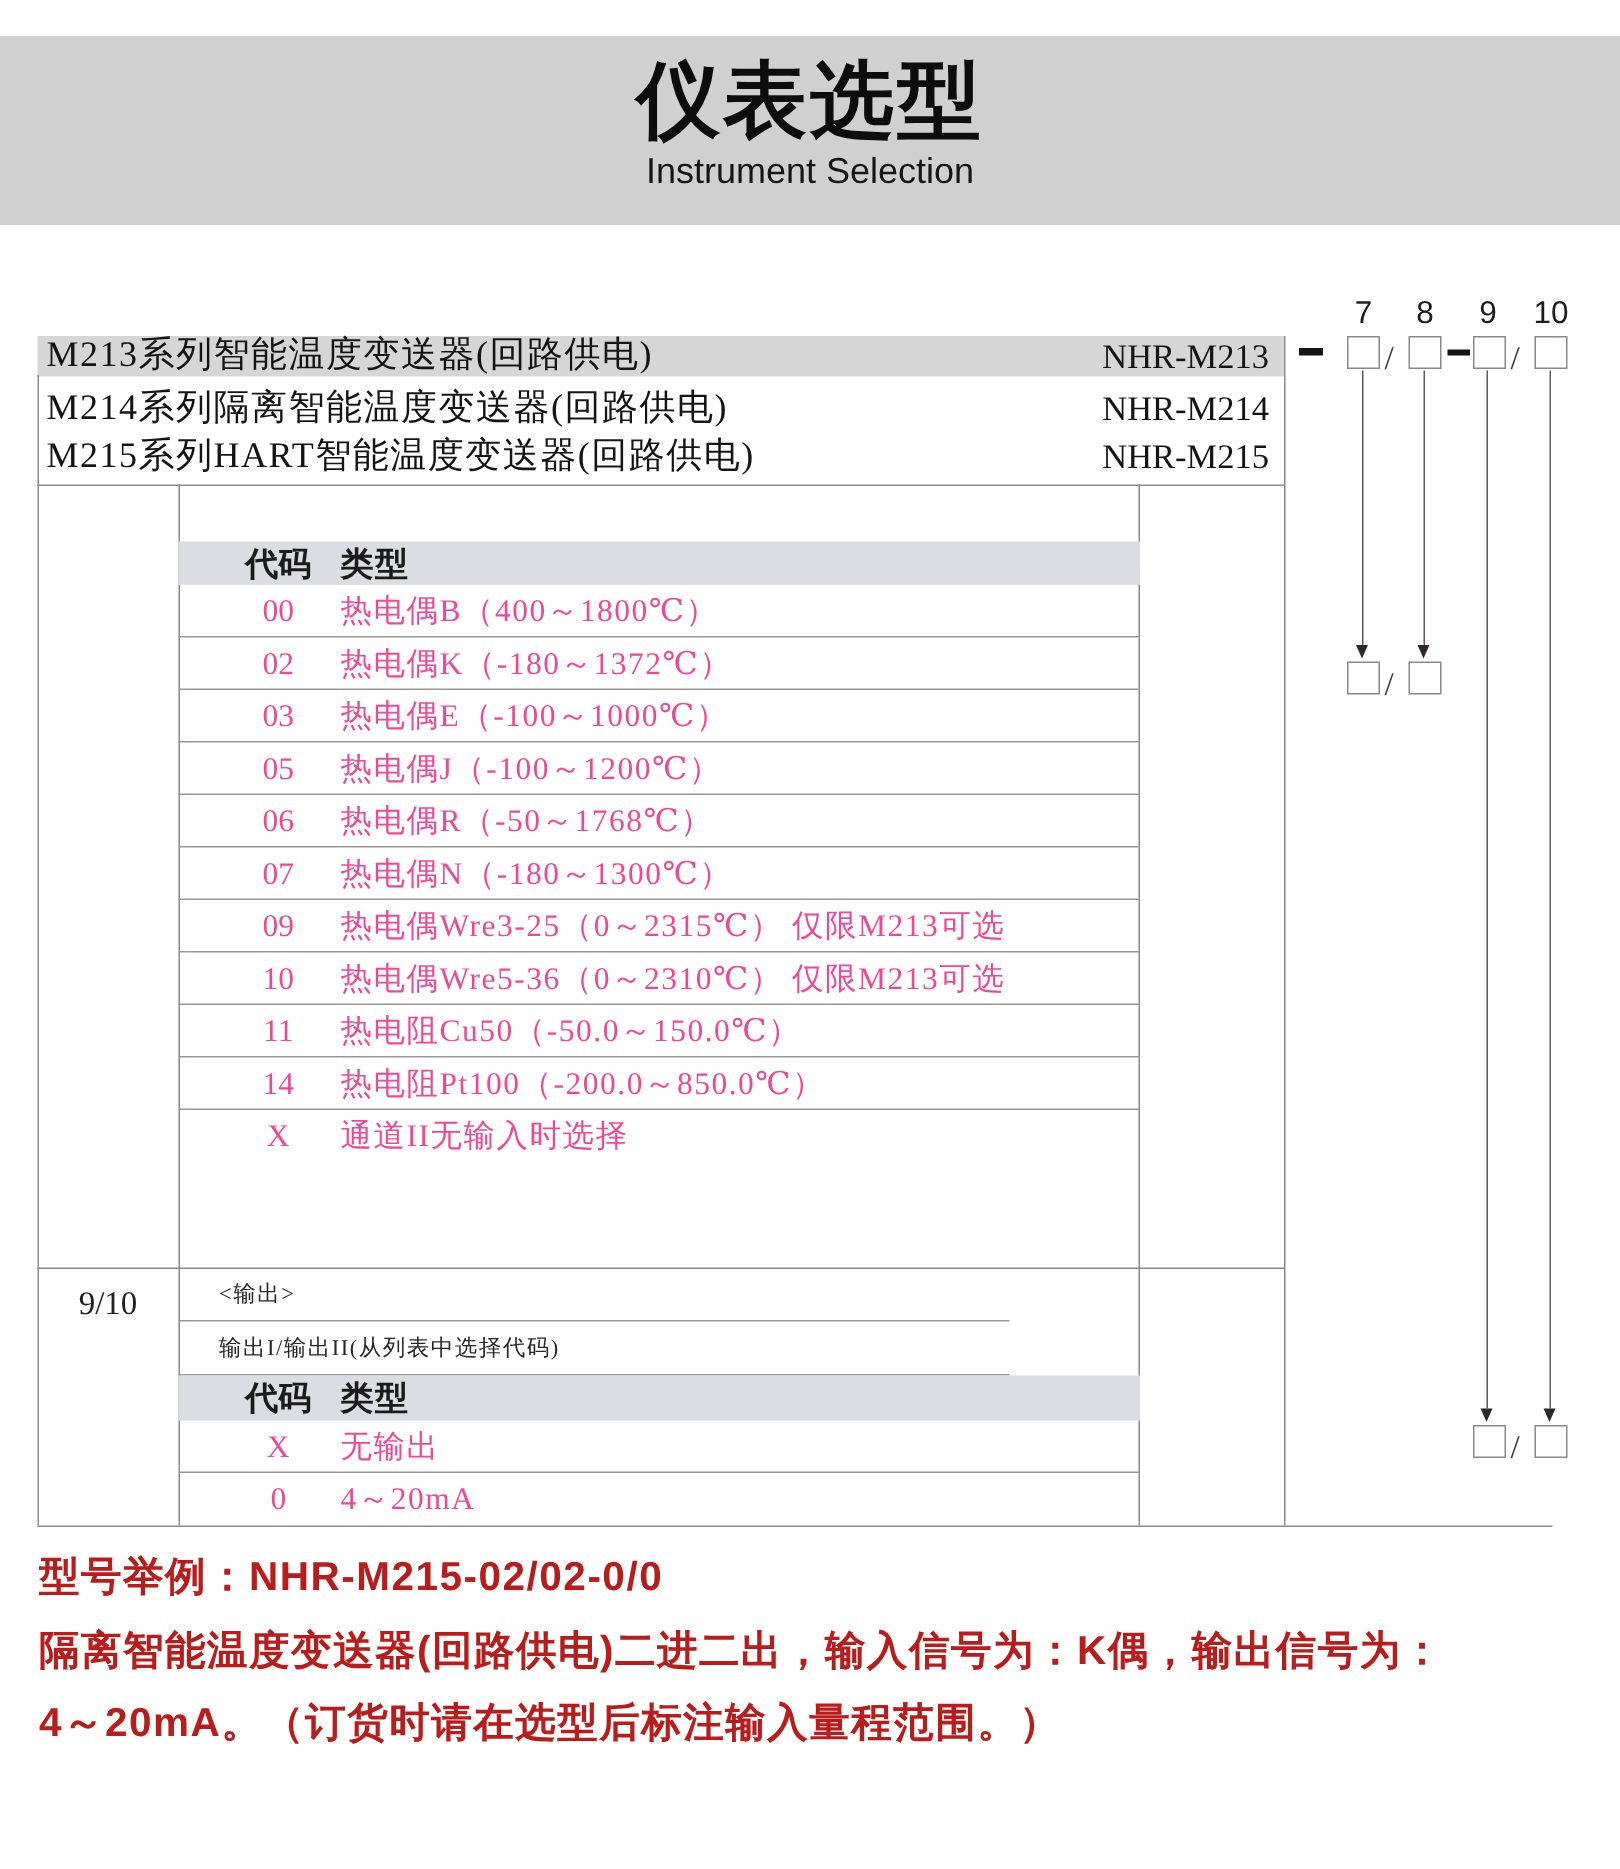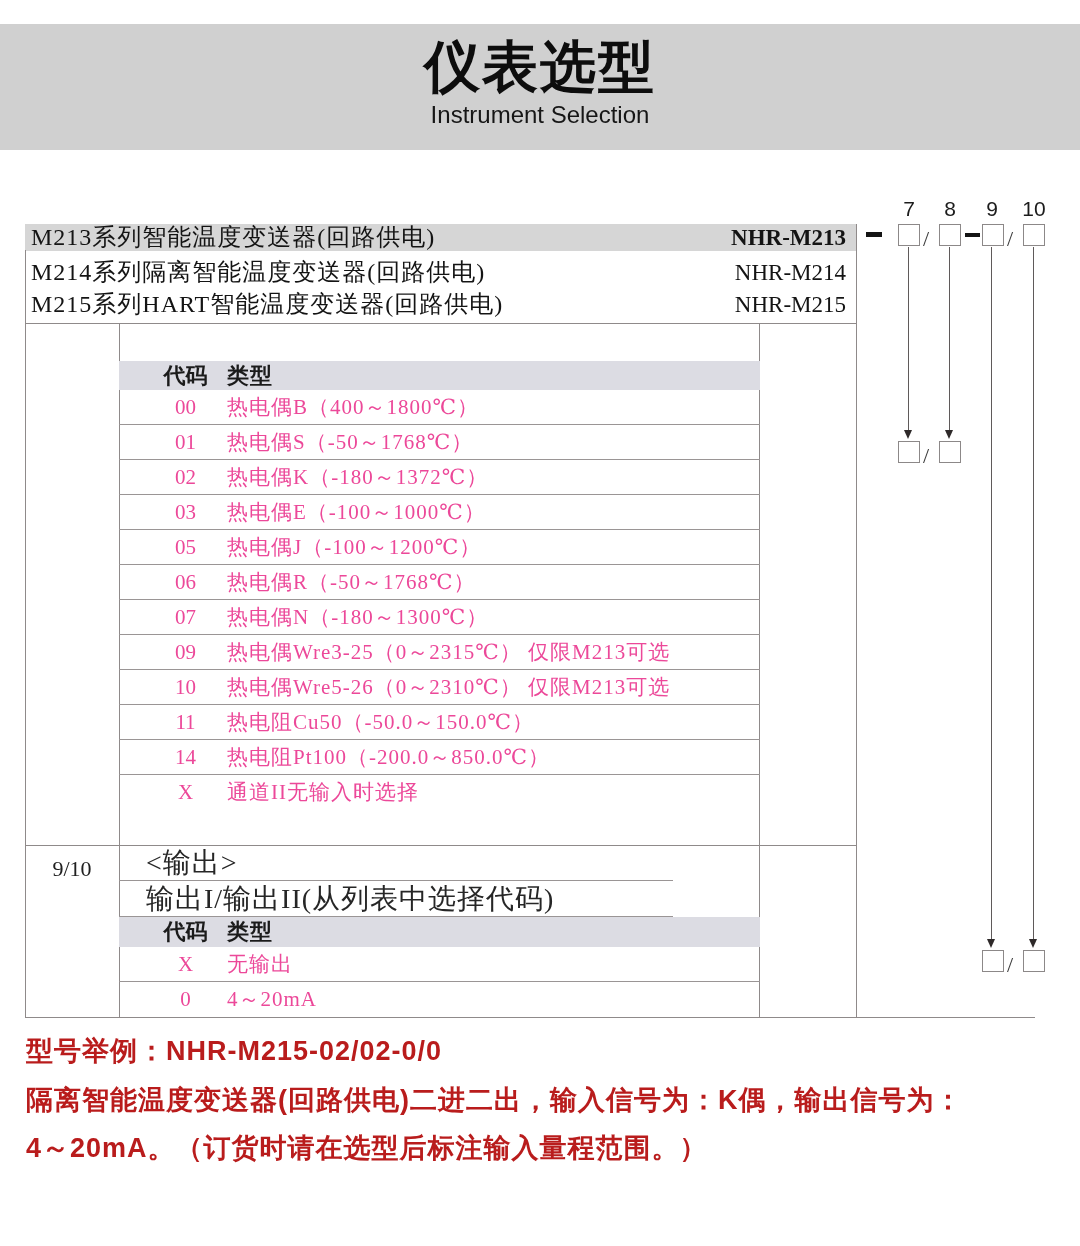--- a/index.html
+++ b/index.html
@@ -31,21 +31,21 @@
   
   .thead {
     position:absolute; left:119px; width:641px; background:#dcdce3;
     font-weight:700; font-size:22px; color:#1b1b1b; display:flex; align-items:center;
   }
   .thead .code, .trow .code { display:inline-block; width:100px; text-align:center; flex:0 0 100px;padding-left:33px; }
   .thead .type, .trow .type { margin-left:8px; letter-spacing:1px; white-space:nowrap; }
   .trows { position:absolute; left:119px; width:641px; }
   .trow { height:35px; line-height:35px; border-bottom:1px solid #9a9595; font-size:21px; color:#ec4899; display:flex; }
   .trow:last-child { border-bottom:none; }
-  .outrow { position:absolute; left:119px; width:554px; font-size:28px; color:#262626;
+  .outrow { position:absolute; left:119px; width:554px; font-size:15px; color:#262626;
             border-bottom:1px solid #9a9595; display:flex; align-items:center; }
   .outrow .indent { padding-left:27px; letter-spacing:1px; white-space:nowrap; }
   .side-label { position:absolute; left:25px; top:856px; width:94px; text-align:center; font-size:22px; color:#202020; }
   
   .pos-num { position:absolute; top:197px; font-family:"Liberation Sans","DejaVu Sans",sans-serif;
              font-size:21px; color:#1c1c1c; text-align:center; width:30px; }
   .sel-box { position:absolute; width:22px; height:22px; border:1px solid #8c8888; background:#fff; }
   .sel-slash { position:absolute; font-size:22px; color:#3a3a3a; font-family:"Liberation Serif","DejaVu Serif",serif; }
   .sel-dash { position:absolute; background:#141414; }
   .arrow-line { position:absolute; width:1px; background:#5f5a5a; }
@@ -61,44 +61,40 @@
 <div class="page">
 
   <div class="header-band"></div>
   <div class="page-title">仪表选型</div>
   <div class="page-subtitle">Instrument Selection</div>
 
   <div class="series-band"></div>
   <div class="series-name" style="top:224px; height:27px; line-height:27px;">M213系列智能温度变送器(回路供电)</div>
   <div class="series-name" style="top:256px; height:33px; line-height:33px;">M214系列隔离智能温度变送器(回路供电)</div>
   <div class="series-name" style="top:288px; height:33px; line-height:33px;">M215系列HART智能温度变送器(回路供电)</div>
-  <div class="series-model" style="top:224px; height:27px; line-height:27px;font-weight:bold;">NHR-M213</div>
+  <div class="series-model" style="top:224px; height:27px; line-height:27px;">NHR-M213</div>
   <div class="series-model" style="top:256px; height:33px; line-height:33px;">NHR-M214</div>
   <div class="series-model" style="top:288px; height:33px; line-height:33px;">NHR-M215</div>
 
   <div class="hline" style="left:25px; top:323px; width:831px;"></div>
   <div class="hline" style="left:25px; top:845px; width:831px;"></div>
   <div class="hline" style="left:25px; top:1017px; width:1010px;"></div>
   <div class="vline" style="left:25px; top:250px; height:767px;"></div>
   <div class="vline" style="left:856px; top:224px; height:793px;"></div>
   <div class="vline" style="left:119px; top:323px; height:694px;"></div>
   <div class="vline" style="left:759px; top:323px; height:694px;"></div>
 
   <div class="thead" style="top:361px; height:29px;">
     <span class="code">代码</span>
     <span class="type">类型</span>
   </div>
   <div class="trows" style="top:390px;" id="input-rows">
       <div class="trow">
         <span class="code">00</span>
         <span class="type">热电偶B（400～1800℃）</span>
-      </div>
-      <div class="trow">
-        <span class="code">01</span>
-        <span class="type">热电偶S（-50～1768℃）</span>
       </div>
       <div class="trow">
         <span class="code">02</span>
         <span class="type">热电偶K（-180～1372℃）</span>
       </div>
       <div class="trow">
         <span class="code">03</span>
         <span class="type">热电偶E（-100～1000℃）</span>
       </div>
       <div class="trow">
@@ -112,21 +108,21 @@
       <div class="trow">
         <span class="code">07</span>
         <span class="type">热电偶N（-180～1300℃）</span>
       </div>
       <div class="trow">
         <span class="code">09</span>
         <span class="type">热电偶Wre3-25（0～2315℃） 仅限M213可选</span>
       </div>
       <div class="trow">
         <span class="code">10</span>
-        <span class="type">热电偶Wre5-26（0～2310℃） 仅限M213可选</span>
+        <span class="type">热电偶Wre5-36（0～2310℃） 仅限M213可选</span>
       </div>
       <div class="trow">
         <span class="code">11</span>
         <span class="type">热电阻Cu50（-50.0～150.0℃）</span>
       </div>
       <div class="trow">
         <span class="code">14</span>
         <span class="type">热电阻Pt100（-200.0～850.0℃）</span>
       </div>
       <div class="trow">

